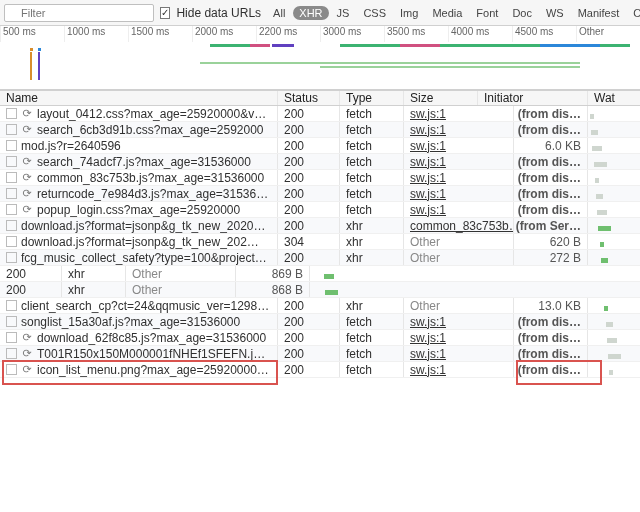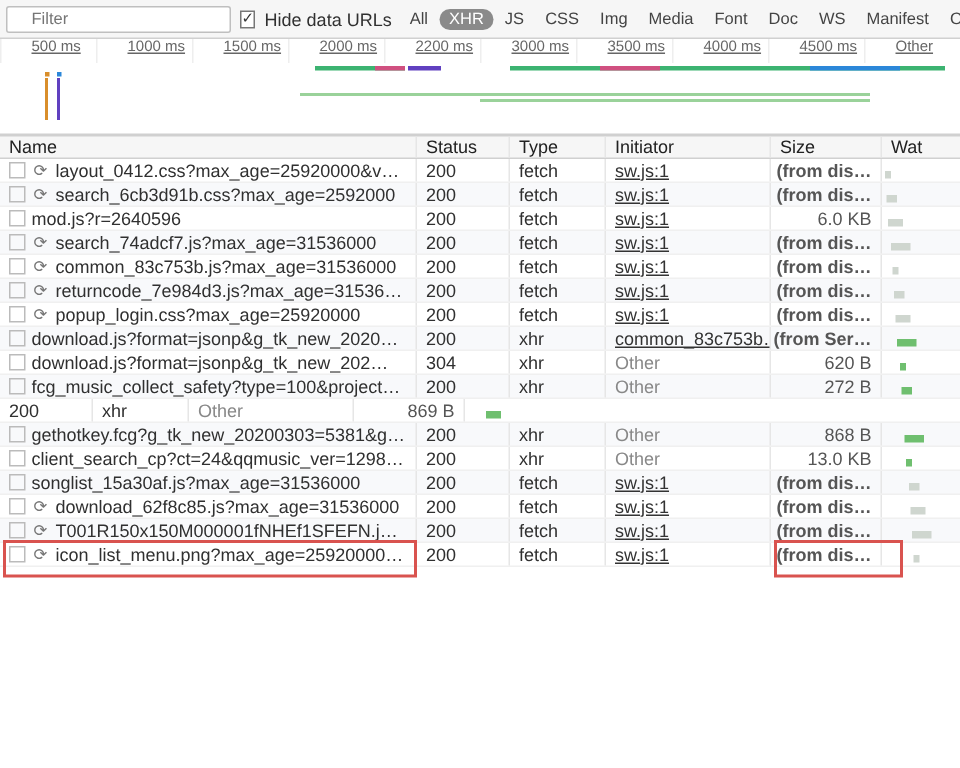--- a/index.html
+++ b/index.html
@@ -8,21 +8,21 @@
   .toolbar { display: flex; align-items: center; height: 26px; border-bottom: 1px solid #d0d0d0; padding: 0 4px; gap: 6px; white-space: nowrap; background: #f6f6f6; }
   .filter-input { width: 150px; height: 18px; border: 1px solid #bfbfbf; border-radius: 2px; padding: 0 16px; font-size: 11px; background: #fff; }
   .chk { width: 12px; height: 12px; border: 1px solid #777; background: #fff; display: inline-flex; align-items: center; justify-content: center; font-size: 10px; color: #333; }
   .chk.checked::after { content: "✓"; line-height: 10px; }
   .types { display: flex; gap: 2px; align-items: center; }
   .type-pill { padding: 1px 6px; border-radius: 8px; font-size: 11px; color: #444; cursor: pointer; }
   .type-pill.sel { background: #8a8a8a; color: #fff; }
   
   .timeline { height: 64px; border-bottom: 1px solid #d0d0d0; position: relative; background: #fff; }
   .ticks { position: absolute; top: 0; left: 0; right: 0; height: 16px; display: flex; }
-  .tick { flex: 1; border-left: 1px solid #eee; font-size: 10px; color: #666; padding-left: 20px; text-decoration: underline; }
+  .tick { flex: 1; border-left: 1px solid #eee; font-size: 10px; color: #666; padding-left: 2px; }
   .tl-body { position: absolute; top: 16px; left: 0; right: 0; bottom: 0; }
   .bar { position: absolute; height: 3px; }
   
   .table { position: relative; }
   .thead, .row { display: flex; align-items: center; height: 16px; }
   .thead { border-top: 1px solid #d0d0d0; border-bottom: 1px solid #d0d0d0; background: #f6f6f6; font-size: 12px; color: #333; }
   .col { padding: 0 6px; overflow: hidden; text-overflow: ellipsis; white-space: nowrap; border-right: 1px solid #e6e6e6; height: 100%; display: flex; align-items: center; }
   .col.name { width: 278px; }
   .col.status { width: 62px; }
   .col.type { width: 64px; }
@@ -92,22 +92,22 @@
     <div class="bar" style="left:200px;width:380px;top:20px;background:#9ad29a;height:2px"></div>
     <div class="bar" style="left:320px;width:260px;top:24px;background:#9ad29a;height:2px"></div>
   </div>
 </div>
 
 <div class="table">
   <div class="thead">
     <div class="col name">Name</div>
     <div class="col status">Status</div>
     <div class="col type">Type</div>
+    <div class="col size" style="justify-content:flex-start">Size</div>
     <div class="col initiator">Initiator</div>
-    <div class="col size" style="justify-content:flex-start">Size</div>
     <div class="col wf">Wat</div>
   </div>
   <div class="tbody" id="tbody">
       <div class="row">
         <div class="col name">
           <div class="name-inner">
             <span class="ckcell"></span>
             <span class="reload-icon"></span>
             <span class="fname">layout_0412.css?max_age=25920000&amp;v=2…</span>
           </div>
@@ -285,26 +285,20 @@
         <div class="col type">xhr</div>
         <div class="col initiator">
           <span class="other">Other</span>
         </div>
         <div class="col size">869 B</div>
         <div class="col wf">
           <div class="wf-seg" style="left: 14px; width: 10px; background: rgb(111, 191, 111);"></div>
         </div>
       </div>
       <div class="row">
-        <div class="col name">
-          <div class="name-inner">
-            <span class="ckcell"></span>
-            <span class="fname">gethotkey.fcg?g_tk_new_20200303=5381&amp;g…</span>
-          </div>
-        </div>
         <div class="col status">200</div>
         <div class="col type">xhr</div>
         <div class="col initiator">
           <span class="other">Other</span>
         </div>
         <div class="col size">868 B</div>
         <div class="col wf">
           <div class="wf-seg" style="left: 15.2px; width: 13px; background: rgb(111, 191, 111);"></div>
         </div>
       </div>

